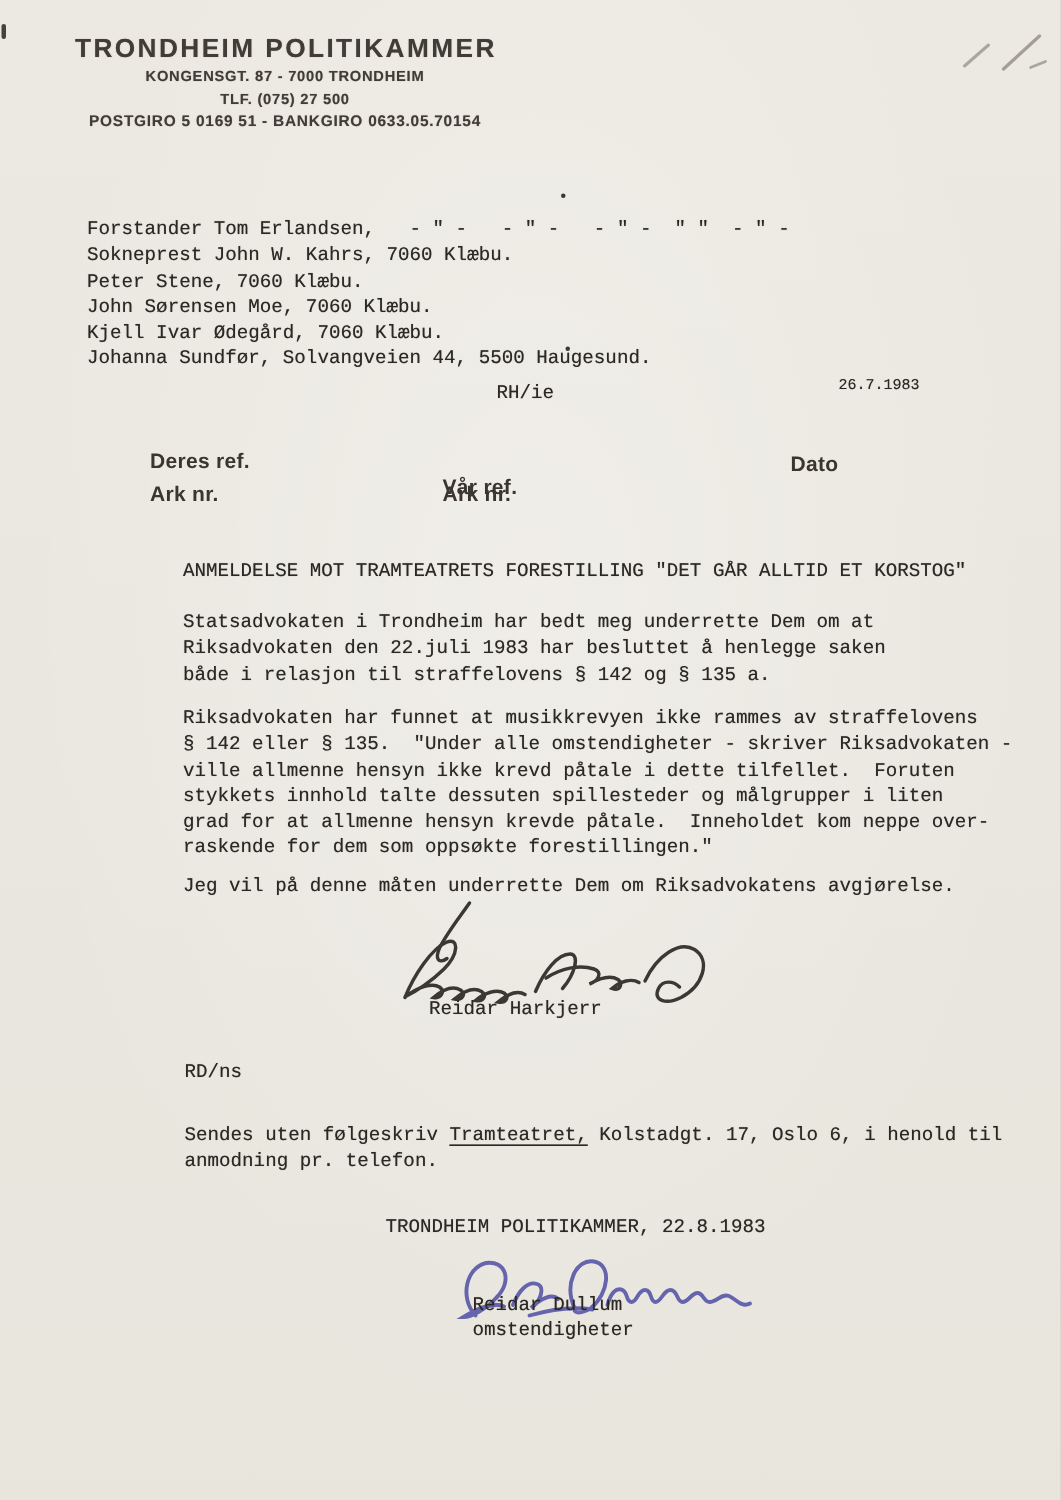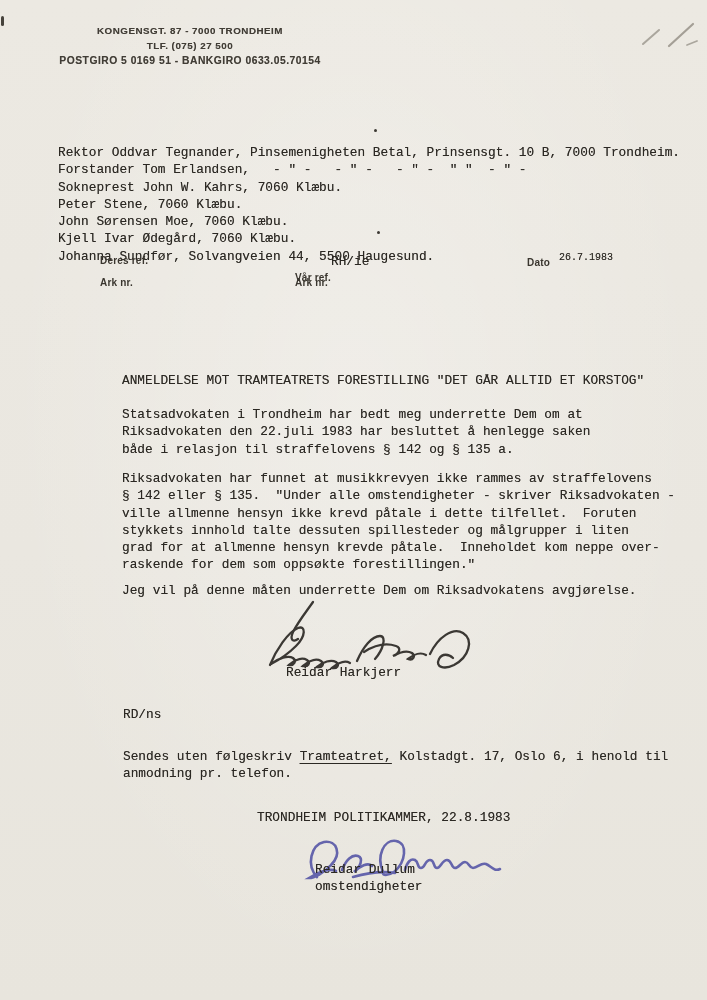--- a/index.html
+++ b/index.html
@@ -10,53 +10,53 @@
       linear-gradient(180deg,#ece9e2 0%,#eae7e0 55%,#e8e5dd 100%);
   }
   .abs{position:absolute;}
   .mono{
     font-family:"Liberation Mono","DejaVu Sans Mono",monospace;
     font-size:12.8px;line-height:17.3px;color:#2b2823;white-space:pre;
     text-shadow:0 0 .5px rgba(43,40,35,.55);
   }
   .label{
     font-family:"Liberation Sans","DejaVu Sans",sans-serif;
-    font-weight:700;font-size:10px;color:#3a362f;letter-spacing:.2px;white-space:pre;
+    font-weight:700;font-size:14px;color:#3a362f;letter-spacing:.2px;white-space:pre;margin-top:44px;
   }
   .lh{font-family:"Liberation Sans","DejaVu Sans",sans-serif;font-weight:700;color:#413d36;
       text-align:center;white-space:pre;text-shadow:0 0 .6px rgba(65,61,54,.5);}
   .lh-org{font-size:17.5px;letter-spacing:1.6px;}
   .lh-sm{font-size:9.8px;letter-spacing:.5px;}
   .speck{position:absolute;background:#3c3933;border-radius:50%;}
   .underline{text-decoration:underline;text-underline-offset:3px;}
   svg{display:block;overflow:visible;}
 </style>
 </head>
 <body>
 
 <div class="page">
 
   <div class="abs" style="left:50px;top:22px;width:280px;">
+    <div class="lh lh-org">TRONDHEIM POLITIKAMMER</div>
     <div class="lh lh-sm" style="margin-top:3px;">KONGENSGT. 87 - 7000 TRONDHEIM</div>
     <div class="lh lh-sm" style="margin-top:4px;">TLF. (075) 27 500</div>
     <div class="lh lh-sm" style="margin-top:4px;font-size:10.3px;">POSTGIRO 5 0169 51 - BANKGIRO 0633.05.70154</div>
   </div>
 
   <svg class="abs" style="left:635px;top:8px;" width="70" height="45" viewBox="0 0 70 45">
     <path d="M8 36 L24 22" stroke="#aaa69d" stroke-width="2" fill="none" stroke-linecap="round"></path>
     <path d="M34 38 L58 16" stroke="#a49f96" stroke-width="2.2" fill="none" stroke-linecap="round"></path>
     <path d="M52 37 L62 33" stroke="#aaa69d" stroke-width="1.8" fill="none" stroke-linecap="round"></path>
   </svg>
 
   <div class="speck" style="left:1px;top:16px;width:3px;height:10px;border-radius:2px;background:#46423b;"></div>
   <div class="speck" style="left:374px;top:129px;width:3px;height:3px;"></div>
   <div class="speck" style="left:377px;top:231px;width:3px;height:3px;"></div>
 
   <div class="abs" style="left:58px;top:144px;">
-    <div class="mono">Rektor Oddvar Tegnander, Pinsemenigheten Betal, Prinsensgt. 10 B, 7000 Trondheim.</div>
     <div class="mono">Forstander Tom Erlandsen,   - " -   - " -   - " -  " "  - " -</div>
     <div class="mono">Sokneprest John W. Kahrs, 7060 Klæbu.</div>
     <div class="mono">Peter Stene, 7060 Klæbu.</div>
     <div class="mono">John Sørensen Moe, 7060 Klæbu.</div>
     <div class="mono">Kjell Ivar Ødegård, 7060 Klæbu.</div>
     <div class="mono">Johanna Sundfør, Solvangveien 44, 5500 Haugesund.</div>
   </div>
 
   <span class="abs label" style="left:100px;top:255px;">Deres ref.</span>
   <span class="abs label" style="left:100px;top:277px;">Ark nr.</span>

